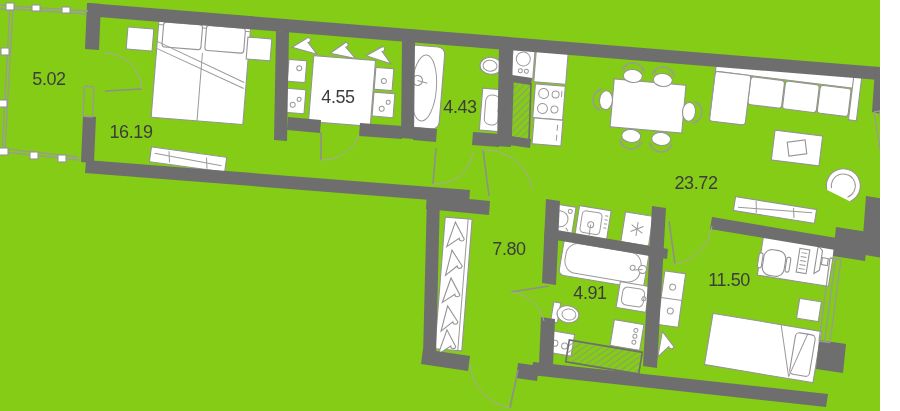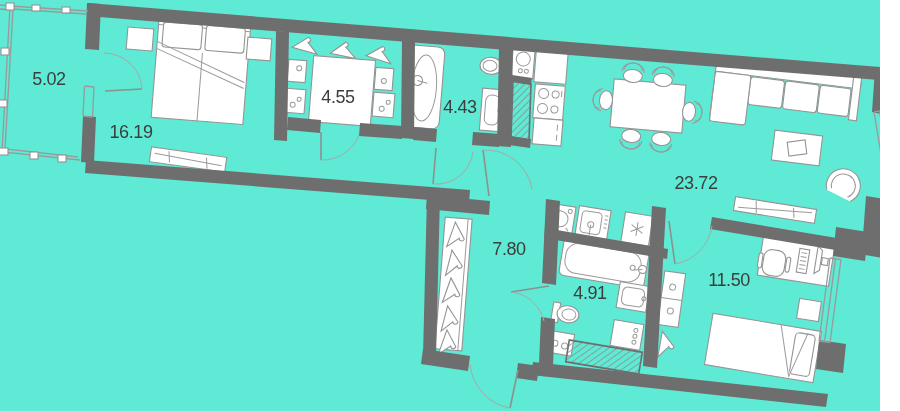--- a/index.html
+++ b/index.html
@@ -1,16 +1,16 @@
 <!DOCTYPE html>
 <html><head>
 <meta charset="utf-8">
 <style>
   html,body{margin:0;padding:0;background:#ffffff;}
-  .stage{width:880px;height:411px;position:relative;background:#5eead4;overflow:hidden;
+  .stage{width:880px;height:411px;position:relative;background:#84cc16;overflow:hidden;
          font-family:"Liberation Sans",sans-serif;}
   svg{display:block}
   .wall{fill:#6e6e6e;stroke:none}
   .fur{stroke:#949494;stroke-width:1.1;fill:#ffffff}
   .furl{stroke:#9a9a9a;stroke-width:1;fill:none}
   .arc{stroke:#a8a8a8;stroke-width:1;fill:none}
   .leaf{stroke:#8f8f8f;stroke-width:1.6;fill:none}
   .glz{stroke:#9a9a9a;stroke-width:1.3;fill:none}
   .lbl{fill:#3d3d3d;font-size:18px;letter-spacing:-0.4px;text-anchor:middle;font-family:"Liberation Sans",sans-serif;}
 </style>

